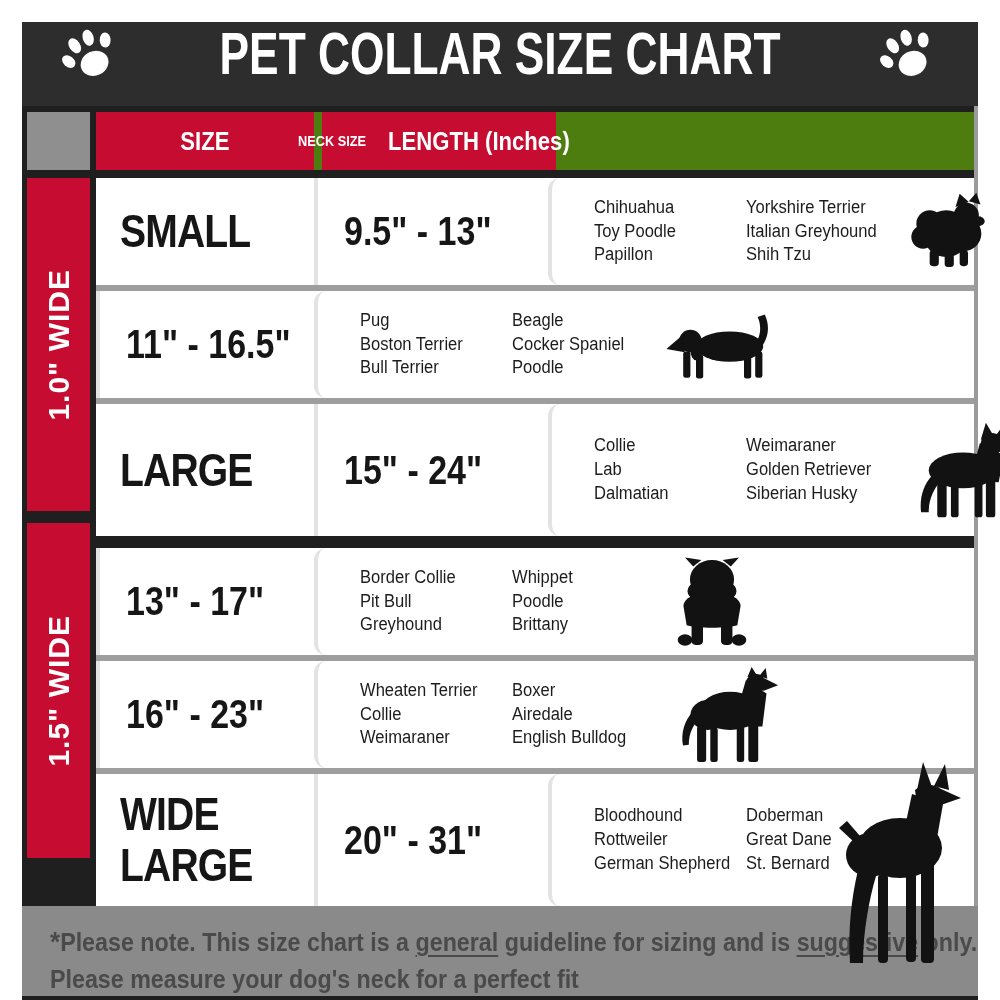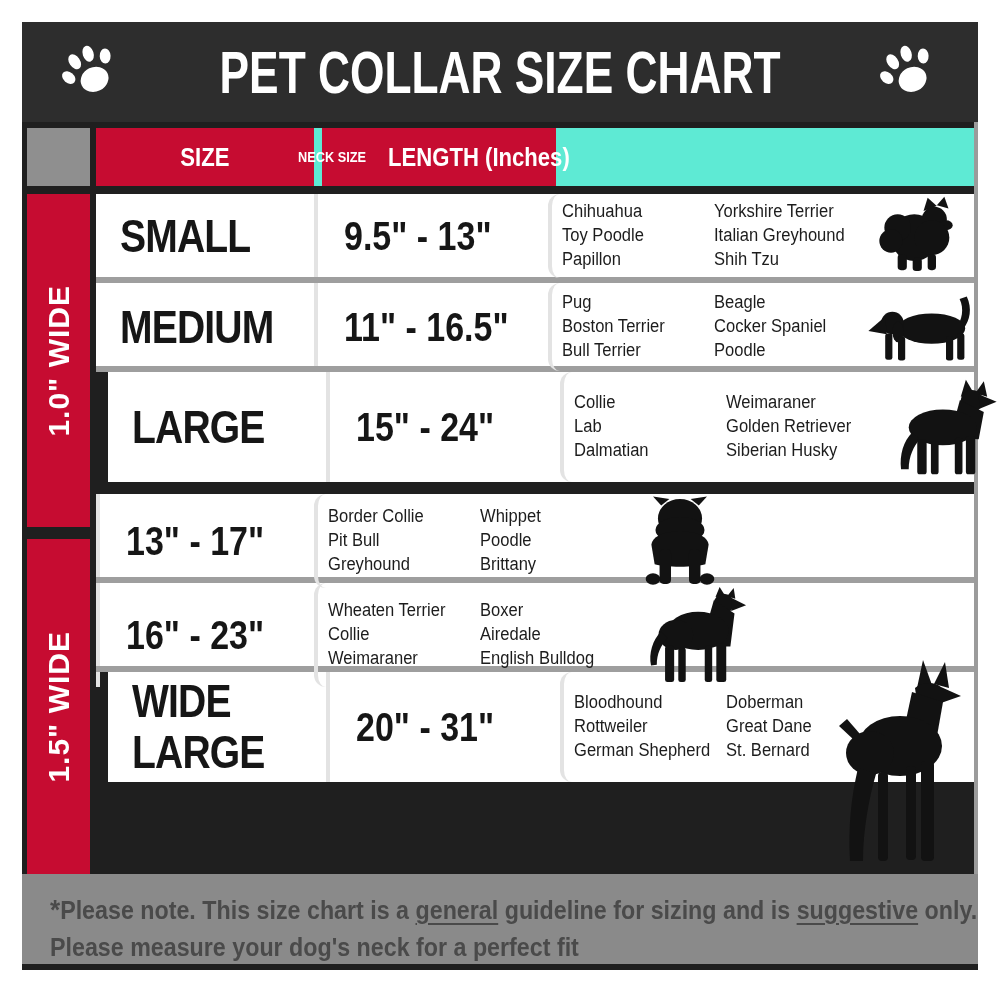--- a/index.html
+++ b/index.html
@@ -1,55 +1,55 @@
 <!DOCTYPE html>
 <html><head>
 <meta charset="utf-8">
 <style>
   html,body{margin:0;padding:0;background:#ffffff;}
   body{width:1000px;height:1000px;position:relative;font-family:"Liberation Sans",sans-serif;}
   .page{position:absolute;left:22px;top:22px;width:956px;}
 
   
-  .titlebar{height:100px;background:#2d2d2d;display:flex;align-items:center;padding:0 32px;box-sizing:border-box;}
+  .titlebar{height:84px;background:#2d2d2d;display:flex;align-items:flex-start;padding:0 32px;box-sizing:border-box;}
   .pawsvg{width:74px;height:68px;flex:0 0 auto;}
   .title{flex:1;text-align:center;color:#ffffff;font-size:54px;font-weight:bold;margin:0;white-space:nowrap;}
   .title .cond{display:inline-block;transform:scale(0.82,1.1);transform-origin:center;}
 
   
   .tablewrap{display:flex;background:#1f1f1f;padding-left:5px;border-right:4px solid #9b9b9b;position:relative;z-index:2;}
   .rail{width:69px;background:#1f1f1f;display:flex;flex-direction:column;flex:0 0 auto;}
   .corner{width:63px;height:58px;margin-top:6px;background:#8f8f8f;}
   .railgap8{height:8px;}
   .railgap12{height:12px;}
   .railbar{width:63px;background:#c60c31;display:flex;align-items:center;justify-content:center;}
   .railbar-1{height:333px;}
   .railbar-2{height:335px;}
   .railbar span{writing-mode:vertical-rl;transform:rotate(180deg);color:#ffffff;font-weight:bold;font-size:30px;letter-spacing:1px;white-space:nowrap;}
 
   .cols{flex:1;display:flex;flex-direction:column;padding-top:6px;background:#1f1f1f;min-width:0;}
-  .headrow{display:grid;grid-template-columns:218px 234px 1fr;column-gap:8px;height:58px;background:#5eead4;}
+  .headrow{display:grid;grid-template-columns:218px 234px 1fr;column-gap:8px;height:58px;background:#4d7c0f;}
   .hcell{background:#c60c31;color:#ffffff;display:flex;align-items:center;justify-content:center;font-weight:bold;font-size:26px;}
   .hcell .cond{display:inline-block;transform:scaleX(0.85);transform-origin:center;white-space:nowrap;}
   .hcell.stack{flex-direction:row;line-height:1.02;}
   .necksize{font-size:15px;font-weight:bold;}
 
   .divb{height:8px;}          
   .divg{height:6px;background:#9e9e9e;}
   .divsec{height:12px;}       
 
-  .row{display:grid;grid-template-columns:218px 234px 1fr;background:#ffffff;height:83px;}
-  .row.tall{height:110px;margin-left:12px;}
+  .row{display:grid;grid-template-columns:218px 234px 1fr;background:#ffffff;height:107px;}
+  .row.tall{height:132px;}
   .cell{box-sizing:border-box;min-width:0;}
   .cell.vline{border-left:4px solid #e3e3e3;}
   .size-cell{display:flex;align-items:center;padding-left:24px;}
   .sizelabel{display:inline-block;width:165px;font-size:46px;font-weight:bold;color:#161616;line-height:1.1;letter-spacing:-1px;transform:scaleX(0.85);transform-origin:left center;}
   .range-cell{display:flex;align-items:center;padding-left:26px;}
   .rangelabel{display:inline-block;font-size:40px;font-weight:bold;color:#161616;white-space:nowrap;transform:scaleX(0.85);transform-origin:left center;}
-  .breeds-cell{display:flex;align-items:center;padding-left:10px;position:relative;border-radius:12px;}
+  .breeds-cell{display:flex;align-items:center;padding-left:42px;position:relative;border-radius:12px;}
   .bcol{width:152px;flex:0 0 auto;font-size:18px;color:#1c1c1c;line-height:1.32;transform:scaleX(0.92);transform-origin:left center;}
   .bcol span{display:block;white-space:nowrap;}
   .dogbox{margin-left:auto;margin-right:8px;display:flex;align-items:center;flex:0 0 auto;}
   .dog-sm{height:84px;width:100px;}
   .dog-md{height:88px;width:120px;}
   .dog-lg{height:102px;width:128px;}
   .dog-bd{height:94px;width:96px;}
   .dog-pb{height:104px;width:124px;}
   .dog-xl{position:absolute;right:2px;top:-16px;height:214px;width:150px;z-index:6;}
 
@@ -146,23 +146,20 @@
                 <rect x="56" y="76" width="11" height="16" rx="4"></rect>
                 <rect x="74" y="72" width="10" height="19" rx="4"></rect>
               </g>
             </svg>
           </div>
         </div>
       </div>
       <div class="divg"></div>
 
       <div class="row">
-        <div class="cell size-cell">
-          <span class="sizelabel">MEDIUM</span>
-        </div>
         <div class="cell vline range-cell">
           <span class="rangelabel">11" - 16.5"</span>
         </div>
         <div class="cell vline breeds-cell">
           <div class="bcol">
             <span>Pug</span>
             <span>Boston Terrier</span>
             <span>Bull Terrier</span>
           </div>
           <div class="bcol">

